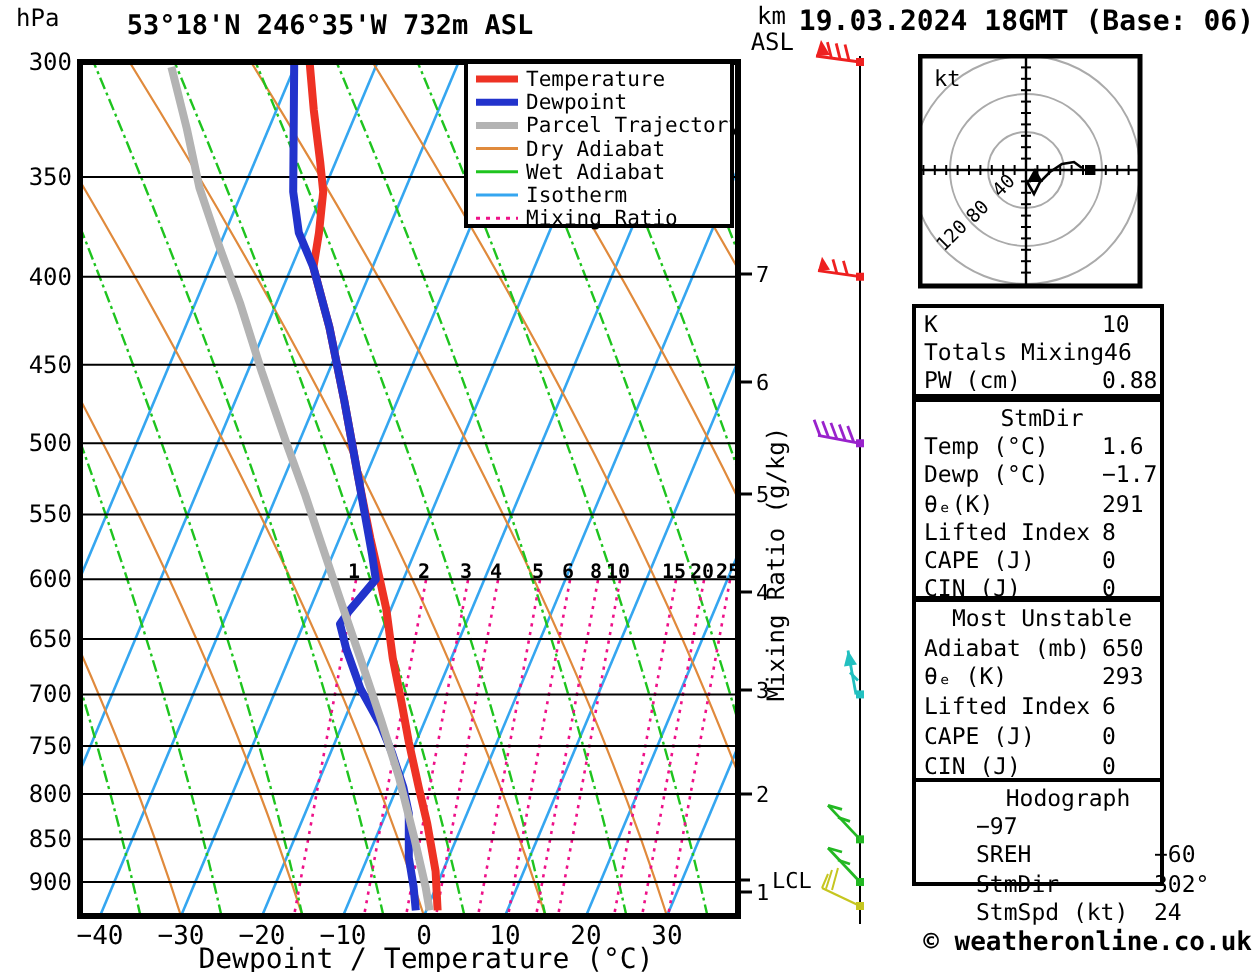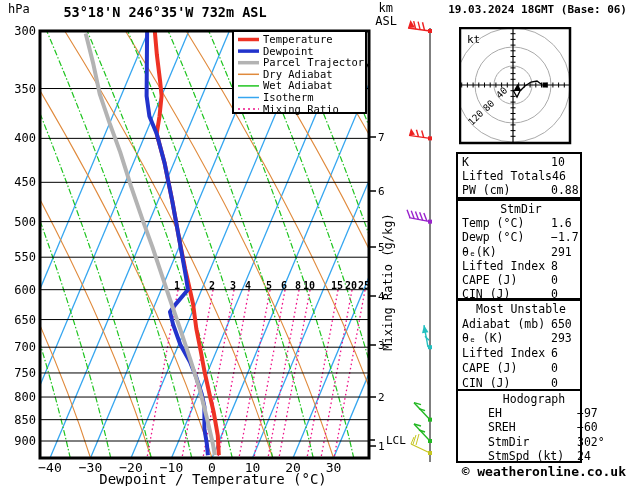--- a/index.html
+++ b/index.html
@@ -1,21 +1,21 @@
 <!DOCTYPE html>
 <html><head>
 <meta charset="utf-8">
 <style>
   html,body{margin:0;padding:0;background:#fff;}
   #app{position:relative;width:629px;height:486px;background:#fff;overflow:hidden;
        font-family:"DejaVu Sans Mono","DejaVu Sans",monospace;color:#000;}
   svg{position:absolute;left:0;top:0;}
   #hodo{left:459px;top:27px;}
   .abs{position:absolute;}
-  #date{top:3px;right:2px;font-size:11px;font-weight:bold;white-space:pre;}
+  #date{top:3px;right:2px;font-size:14px;font-weight:bold;white-space:pre;}
   #credit{top:464px;right:3px;font-size:13px;font-weight:bold;margin-left:34px;}
   .pbox{position:absolute;left:456px;width:126px;border:2px solid #000;background:#fff;
         font-size:11.5px;box-sizing:border-box;padding:1px 0 0 4px;}
   .pbox .hdr{text-align:center;font-weight:normal;}
   .prow{display:flex;white-space:pre;}
   .prow .lbl{flex:0 0 89px;}
   .prow .val{flex:1;}
   text{font-family:"DejaVu Sans Mono","DejaVu Sans",monospace;fill:#000;}
 </style>
 </head>
@@ -294,42 +294,42 @@
     <rect x="1" y="1" width="110" height="115" fill="none" stroke="#000" stroke-width="2.5"></rect>
     <text x="8" y="16" font-size="11">kt</text>
   </svg>
 
   <div id="date" class="abs">19.03.2024 18GMT (Base: 06)</div>
   <div id="credit" class="abs">© weatheronline.co.uk</div>
 
   <div id="panel">
       <div class="pbox" style="top: 152px; height: 47px; line-height: 14px;">
         <div class="prow"><span class="lbl">K</span><span class="val">10</span></div>
-        <div class="prow"><span class="lbl">Lifted Totals</span><span class="val">46</span></div>
+        <div class="prow"><span class="lbl">Totals Mixing</span><span class="val">46</span></div>
         <div class="prow"><span class="lbl">PW (cm)</span><span class="val">0.88</span></div>
       </div>
       <div class="pbox" style="top: 199px; height: 101px; line-height: 14.2px;">
         <div class="hdr">StmDir</div>
         <div class="prow"><span class="lbl">Temp (°C)</span><span class="val">1.6</span></div>
         <div class="prow"><span class="lbl">Dewp (°C)</span><span class="val">−1.7</span></div>
         <div class="prow"><span class="lbl">θₑ(K)</span><span class="val">291</span></div>
         <div class="prow"><span class="lbl">Lifted Index</span><span class="val">8</span></div>
         <div class="prow"><span class="lbl">CAPE (J)</span><span class="val">0</span></div>
         <div class="prow"><span class="lbl">CIN (J)</span><span class="val">0</span></div>
       </div>
       <div class="pbox" style="top: 299px; height: 99px; line-height: 14.7px;">
         <div class="hdr">Most Unstable</div>
         <div class="prow"><span class="lbl">Adiabat (mb)</span><span class="val">650</span></div>
         <div class="prow"><span class="lbl">θₑ (K)</span><span class="val">293</span></div>
         <div class="prow"><span class="lbl">Lifted Index</span><span class="val">6</span></div>
         <div class="prow"><span class="lbl">CAPE (J)</span><span class="val">0</span></div>
         <div class="prow"><span class="lbl">CIN (J)</span><span class="val">0</span></div>
       </div>
-      <div class="pbox" style="top: 389px; height: 74px; line-height: 14.2px; padding-left: 30px;">
+      <div class="pbox" style="top: 389px; height: 54px; line-height: 14.2px; padding-left: 30px;">
         <div class="hdr">Hodograph</div>
-        <div class="prow"><span class="lbl">EH</span><span class="val">−97</span></div>
+        <div class="prow"><span class="val">−97</span></div>
         <div class="prow"><span class="lbl">SREH</span><span class="val">−60</span></div>
         <div class="prow"><span class="lbl">StmDir</span><span class="val">302°</span></div>
         <div class="prow"><span class="lbl">StmSpd (kt)</span><span class="val">24</span></div>
       </div>
     </div>
 
 </div>
 
 </body></html>

